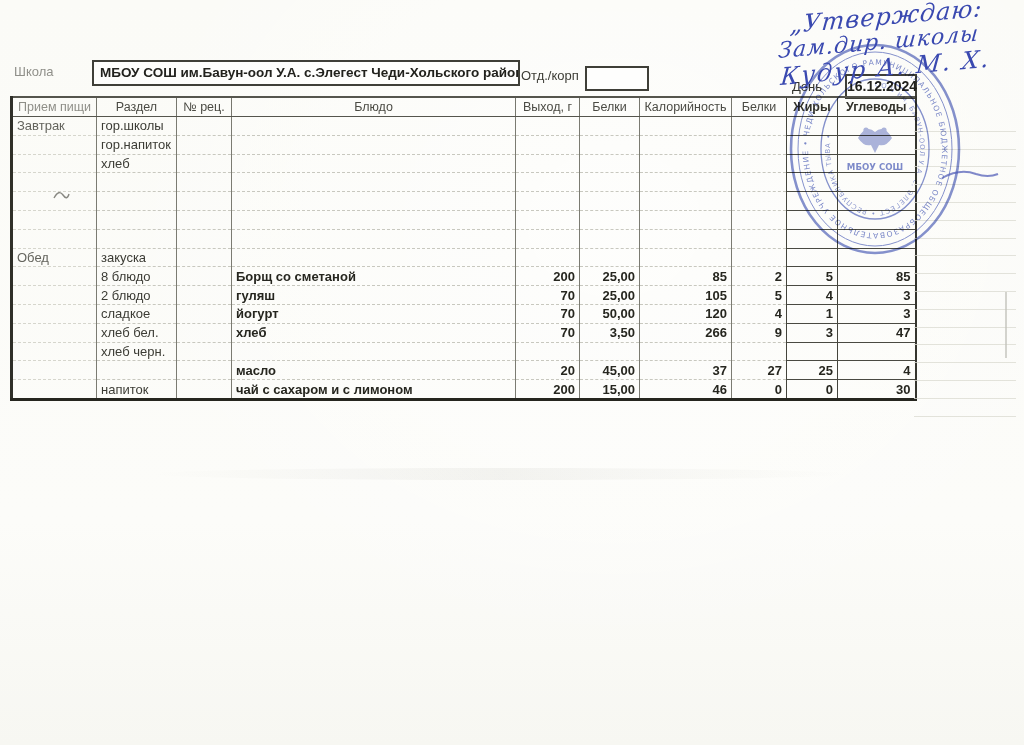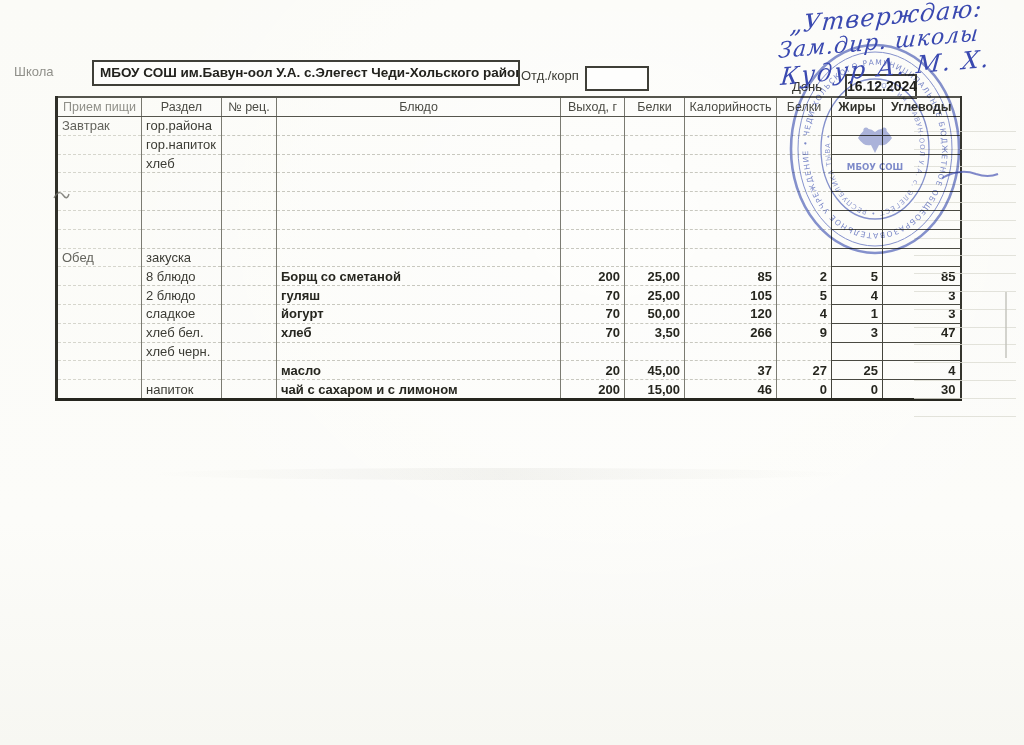--- a/index.html
+++ b/index.html
@@ -23,21 +23,20 @@
     font-weight:bold;font-size:13.5px;line-height:22px;padding-left:6px;color:#22221d;white-space:nowrap;overflow:hidden;}
   .box-dept{left:585px;top:66px;width:60px;height:21px;}
   .box-day{left:845px;top:74px;width:68px;height:21px;
     font-weight:bold;font-size:14px;line-height:21px;text-align:left;color:#22221d;}
   
   table.menu{
     position:absolute;left:10px;top:96px;
     border-collapse:collapse;table-layout:fixed;width:904px;
     font-size:13px;
     border-left:3px solid #2f2f28;
-    margin-left:45px;
   }
   table.menu th{
     font-weight:normal;font-size:12.5px;color:#4b4b44;
     border-top:2px solid #55554d;
     border-bottom:1.5px solid #55554d;
     border-right:1px solid #77776e;
     height:18px;padding:0 3px;white-space:nowrap;overflow:hidden;
   }
   table.menu th.h0{color:#8f8f88;}
   table.menu th.h8,table.menu th.h9{color:#32322b;font-weight:bold;
@@ -159,21 +158,21 @@
           <th class="h5">Белки</th>
           <th class="h6">Калорийность</th>
           <th class="h7">Белки</th>
           <th class="h8">Жиры</th>
           <th class="h9">Углеводы</th>
         </tr>
     </thead>
     <tbody>
         <tr>
           <td class="c0">Завтрак</td>
-          <td class="c1">гор.района</td>
+          <td class="c1">гор.школы</td>
           <td class="c2"></td>
           <td class="c3"></td>
           <td class="c4 num"></td>
           <td class="c5 num"></td>
           <td class="c6 num"></td>
           <td class="c7 num"></td>
           <td class="c8 num"></td>
           <td class="c9 num"></td>
         </tr>
         <tr>

